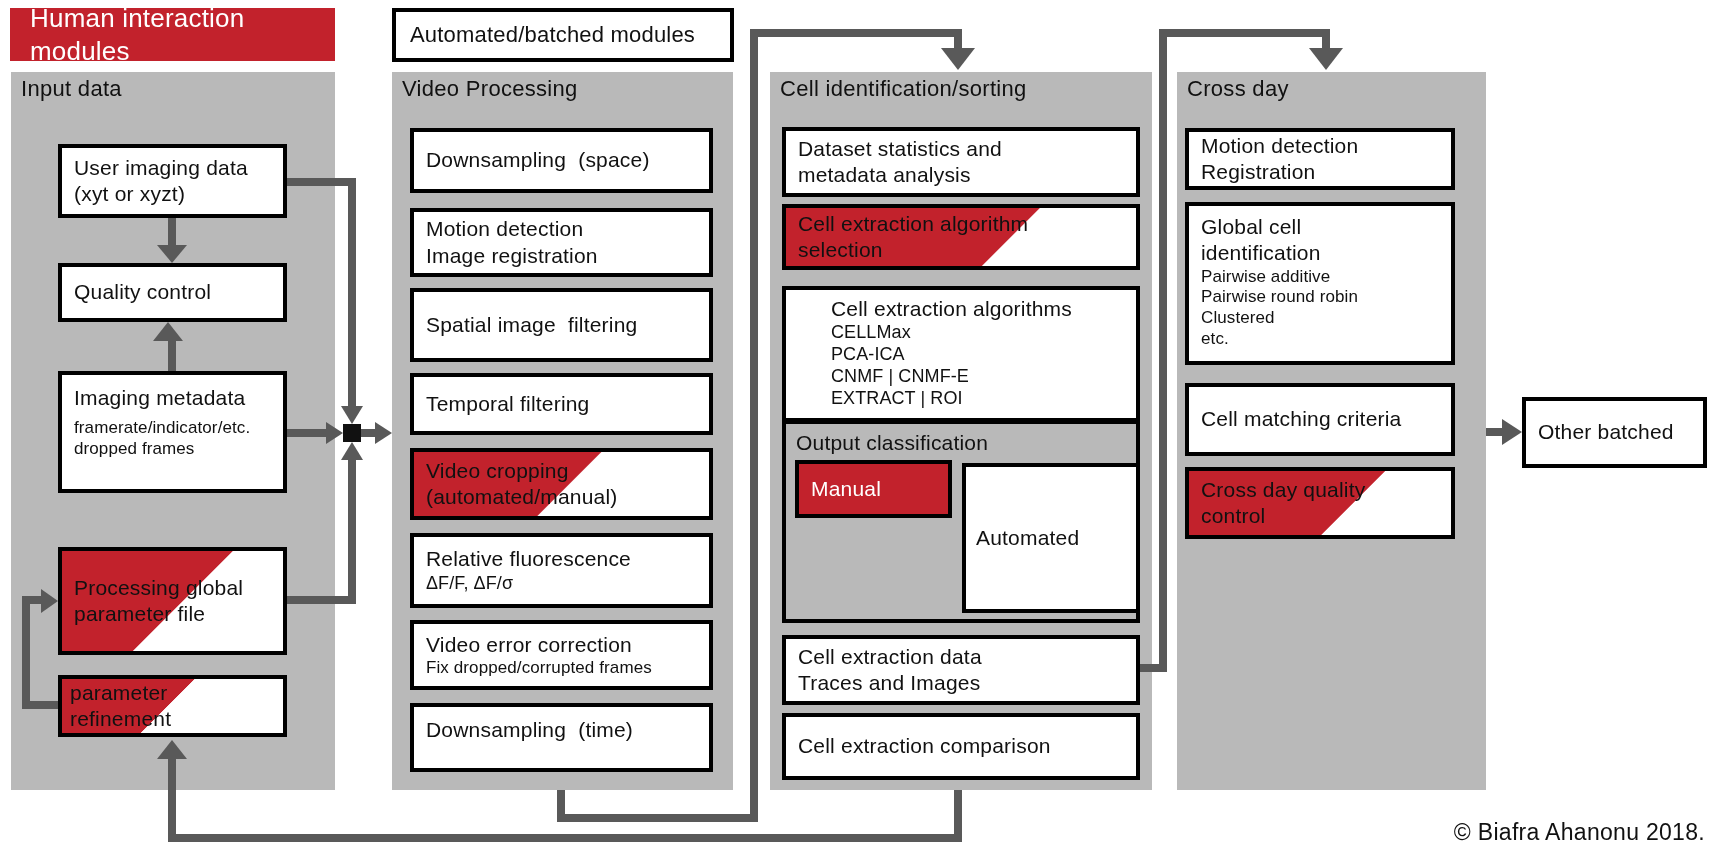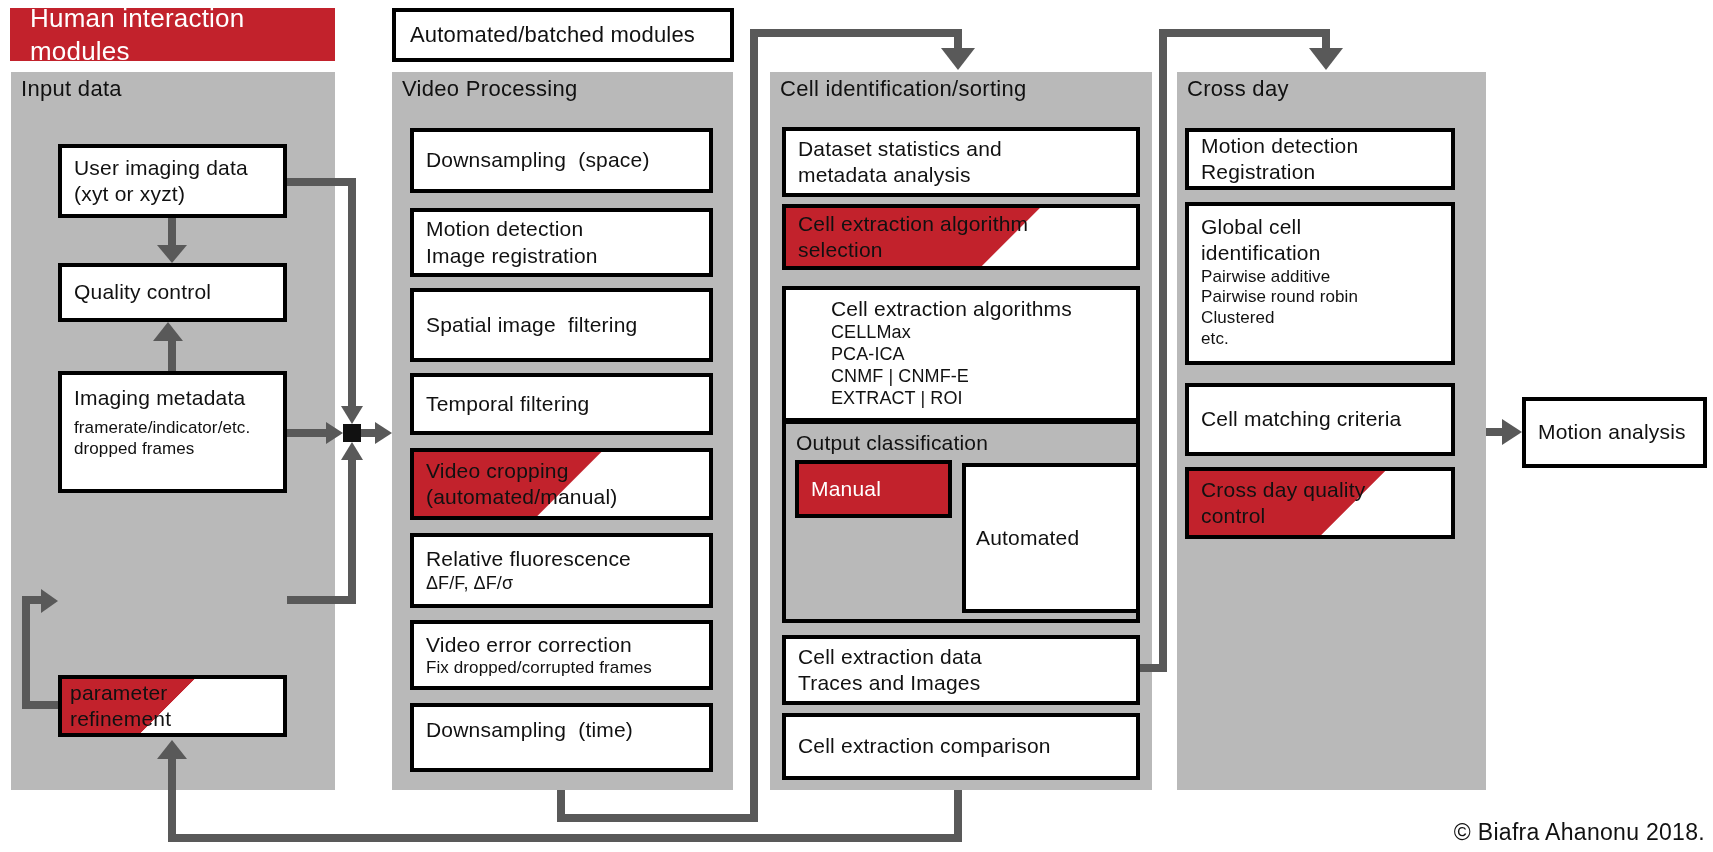--- a/index.html
+++ b/index.html
@@ -69,20 +69,24 @@
 (xyt or xyzt)</span>
   </div>
   <div class="box" style="left:58px;top:263px;width:229px;height:59px;">
     <span class="t">Quality control</span>
   </div>
   <div class="box topalign" style="left:58px;top:371px;width:229px;height:122px;padding-top:10px;">
     <span class="t">Imaging metadata</span>
     <span class="sub gap">framerate/indicator/etc.
 dropped frames</span>
   </div>
+  <div class="box diag53" style="left:58px;top:547px;width:229px;height:108px;">
+    <span class="t">Processing global
+parameter file</span>
+  </div>
   <div class="box diag48" style="left:58px;top:675px;width:229px;height:62px;padding-left:8px;">
     <span class="t">parameter
 refinement</span>
   </div>
 
   <div class="box" style="left:410px;top:128px;width:303px;height:65px;">
     <span class="t">Downsampling  (space)</span>
   </div>
   <div class="box" style="left:410px;top:208px;width:303px;height:69px;">
     <span class="t">Motion detection
@@ -158,21 +162,21 @@
   </div>
   <div class="box" style="left:1185px;top:383px;width:270px;height:73px;">
     <span class="t">Cell matching criteria</span>
   </div>
   <div class="box diag60" style="left:1185px;top:467px;width:270px;height:72px;">
     <span class="t">Cross day quality
 control</span>
   </div>
 
   <div class="box" style="left:1522px;top:397px;width:185px;height:71px;">
-    <span class="t">Motion analysis</span>
+    <span class="t">Other batched</span>
   </div>
 
   <div class="node"></div>
 
   <div class="hl" style="left:287px;top:178px;width:69px;height:8px;"></div>
   <div class="vl" style="left:348px;top:178px;width:8px;height:228px;"></div>
   <div class="ah down" style="left:341px;top:406px;"></div>
 
   <div class="vl" style="left:168px;top:218px;width:8px;height:27px;"></div>
   <div class="ah down" style="left:157px;top:245px;border-left-width:15px;border-right-width:15px;"></div>

